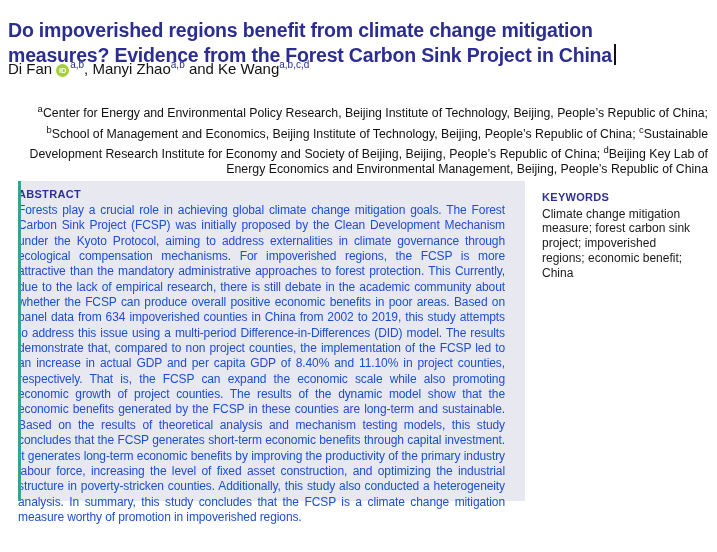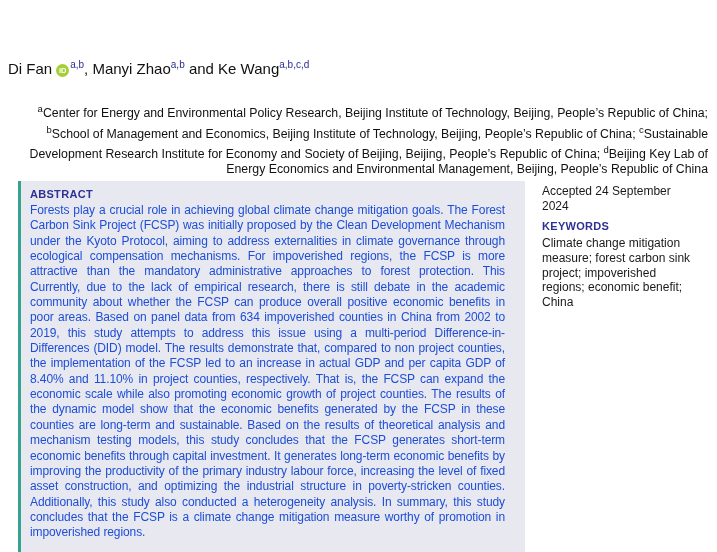--- a/index.html
+++ b/index.html
@@ -74,24 +74,24 @@
     text-align: right;
   }
   .affiliations sup {
     font-size: 9.5px;
   }
   .abstract-panel {
     position: absolute;
     left: 18px;
     top: 181px;
     width: 507px;
-    height: 371px;
+    height: 320px;
     background: #e8e8f0;
     box-sizing: border-box;
-    padding: 7px 20px 0 12px;
+    padding: 7px 20px 0 0;
   }
   .accent-bar {
     position: absolute;
     left: 0;
     top: 0;
     bottom: 0;
     width: 3px;
     background: #36a390;
   }
   .section-heading {
@@ -122,36 +122,39 @@
   }
   .keywords-block {
     margin-top: 6px;
   }
 </style>
 </head>
 <body>
 
 <div class="page">
 
+  <h1 class="title">
+    <span style="display:block">Do impoverished regions benefit from climate change mitigation</span>
+    <span style="display:block"><span>measures? Evidence from the Forest Carbon Sink Project in China</span><span class="caret"></span></span>
+  </h1>
 
   <div class="authors">
     <span><span>Di Fan</span><span class="orcid">iD</span><sup>a,b</sup><span>, </span></span><span><span>Manyi Zhao</span><sup>a,b</sup><span> and </span></span><span><span>Ke Wang</span><sup>a,b,c,d</sup></span>
   </div>
 
   <p class="affiliations"><sup>a</sup><span>Center for Energy and Environmental Policy Research, Beijing Institute of Technology, Beijing, People’s Republic of China; </span><sup>b</sup><span>School of Management and Economics, Beijing Institute of Technology, Beijing, People’s Republic of China; </span><sup>c</sup><span>Sustainable Development Research Institute for Economy and Society of Beijing, Beijing, People’s Republic of China; </span><sup>d</sup><span>Beijing Key Lab of Energy Economics and Environmental Management, Beijing, People’s Republic of China</span></p>
 
   <div class="abstract-panel">
     <div class="accent-bar"></div>
     <div class="section-heading">ABSTRACT</div>
     <p class="abstract-text">Forests play a crucial role in achieving global climate change mitigation goals. The Forest Carbon Sink Project (FCSP) was initially proposed by the Clean Development Mechanism under the Kyoto Protocol, aiming to address externalities in climate governance through ecological compensation mechanisms. For impoverished regions, the FCSP is more attractive than the mandatory administrative approaches to forest protection. This Currently, due to the lack of empirical research, there is still debate in the academic community about whether the FCSP can produce overall positive economic benefits in poor areas. Based on panel data from 634 impoverished counties in China from 2002 to 2019, this study attempts to address this issue using a multi-period Difference-in-Differences (DID) model. The results demonstrate that, compared to non project counties, the implementation of the FCSP led to an increase in actual GDP and per capita GDP of 8.40% and 11.10% in project counties, respectively. That is, the FCSP can expand the economic scale while also promoting economic growth of project counties. The results of the dynamic model show that the economic benefits generated by the FCSP in these counties are long-term and sustainable. Based on the results of theoretical analysis and mechanism testing models, this study concludes that the FCSP generates short-term economic benefits through capital investment. It generates long-term economic benefits by improving the productivity of the primary industry labour force, increasing the level of fixed asset construction, and optimizing the industrial structure in poverty-stricken counties. Additionally, this study also conducted a heterogeneity analysis. In summary, this study concludes that the FCSP is a climate change mitigation measure worthy of promotion in impoverished regions.</p>
   </div>
 
   <div class="sidebar">
     <div class="history-block">
-      <div>Accepted 24 September 2024</div>
     </div>
     <div class="keywords-block">
       <div class="section-heading">KEYWORDS</div>
       <div>Climate change mitigation measure; forest carbon sink project; impoverished regions; economic benefit; China</div>
     </div>
   </div>
 
 </div>
 
 </body></html>

